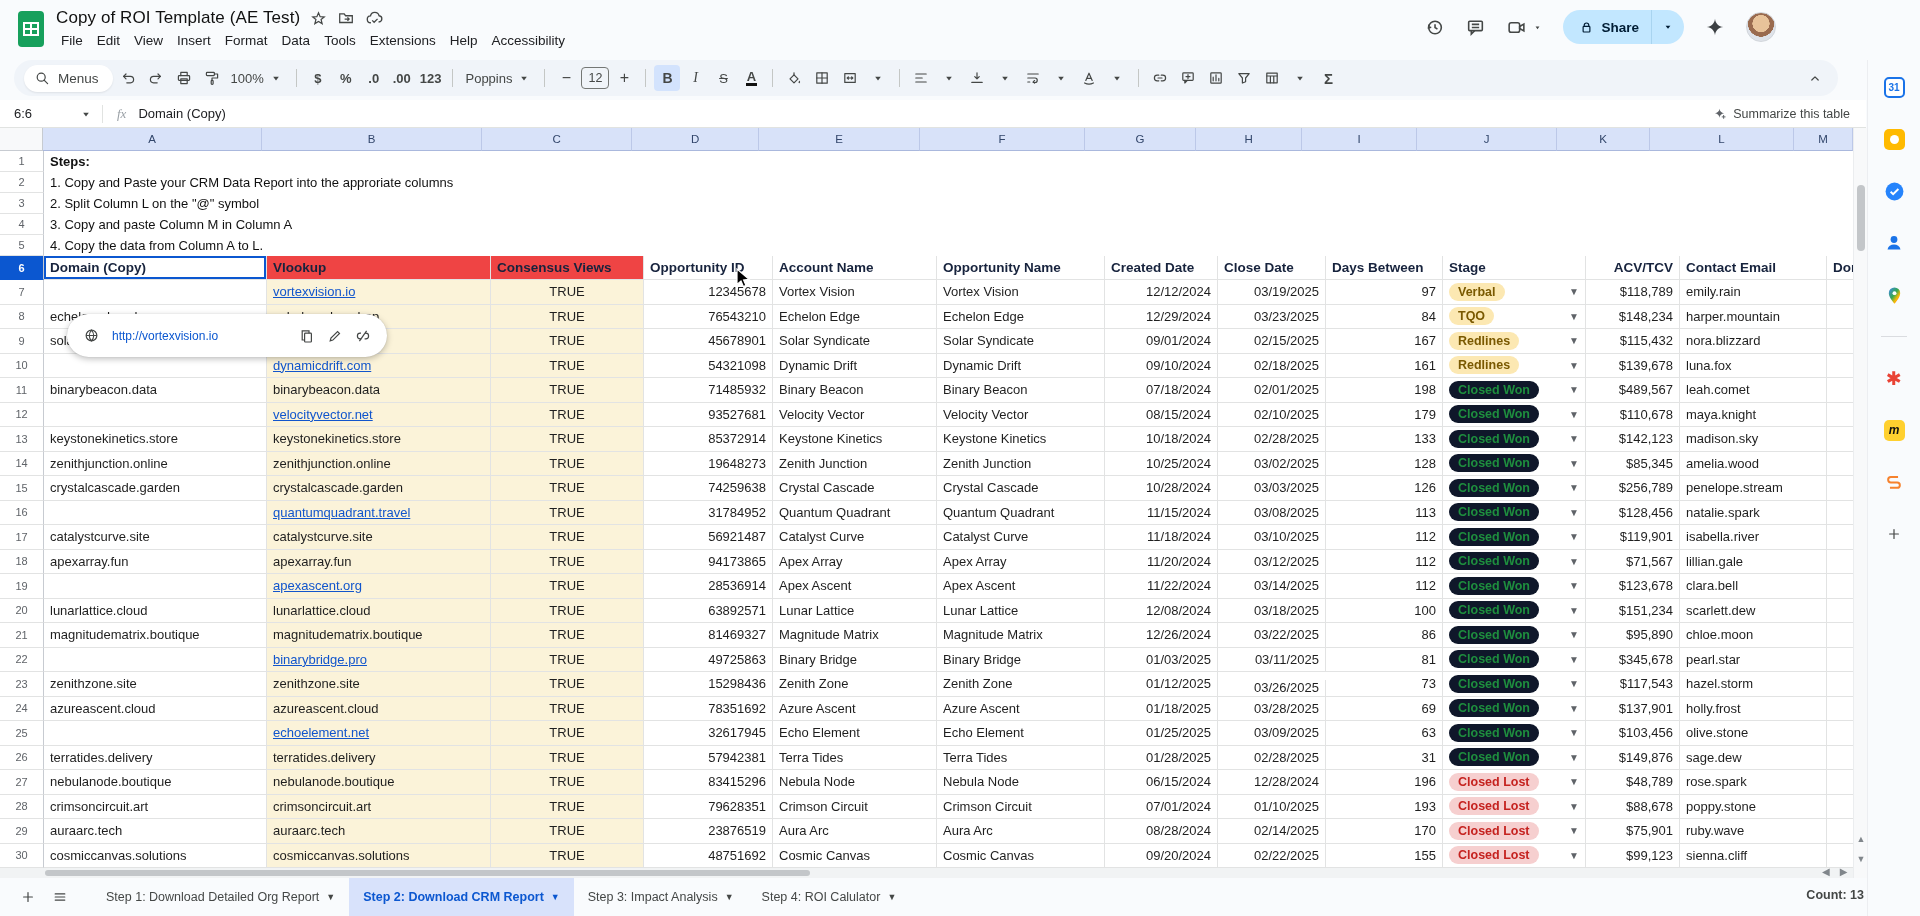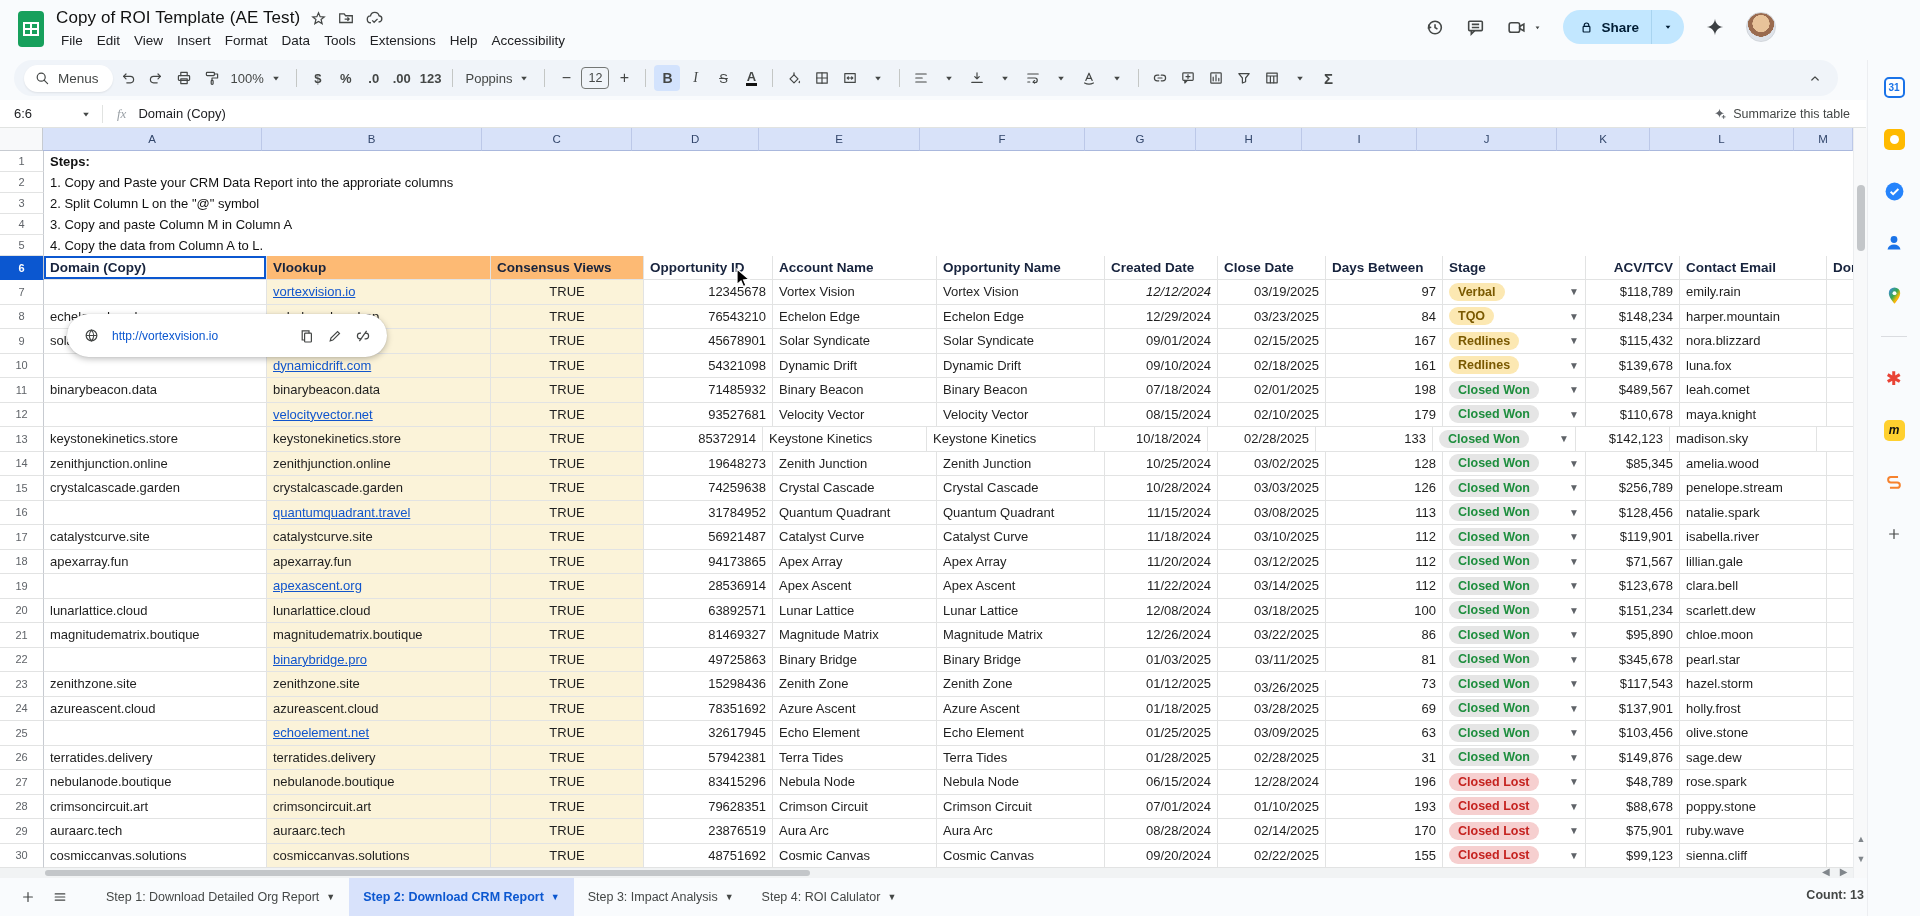--- a/index.html
+++ b/index.html
@@ -62,29 +62,29 @@
   .steps-row{height:21px}
   .steps-cell{display:flex;align-items:center;padding-left:6px;font-size:13px;font-weight:500;color:#111;white-space:nowrap;overflow:hidden}
   .steps-cell.bold{font-weight:700}
   .cells{display:flex;position:relative}
   .cell{flex:none;display:flex;align-items:center;padding:0 6px;font-size:13px;font-weight:500;color:#1f1f1f;
         border-right:1px solid #e2e3e3;border-bottom:1px solid #e2e3e3;white-space:nowrap;overflow:hidden;background:#fff}
   .cell.beige{background:#fbf3d9}
   .cell.center{justify-content:center}
   .cell.right{justify-content:flex-end}
   .hdr6{font-weight:700;font-size:13.5px;color:#17233d}
-  .hdr6.beigeh{background:#fdba74}
+  .hdr6.beigeh{background:#ef4444}
   #row6 .cells{box-shadow:inset 2px 0 0 0 #0b57d0,inset 0 2px 0 0 #0b57d0,inset 0 -2px 0 0 #0b57d0}
   #row6 .rowhdr{background:#0b57d0;color:#fff;font-weight:700;border-bottom:1px solid #0b57d0}
   .selcell{box-shadow:inset 0 0 0 2px #0b57d0}
   .datarow{height:24.5px}
   .lb{color:#1155cc;text-decoration:underline}
   .pill{display:inline-block;padding:1px 9px;border-radius:10px;font-size:12.5px;font-weight:600;line-height:16px}
   .pill.warn{background:#fce8b2;color:#7a5901}
-  .pill.win{background:#e5e5e5;color:#1e8e3e}
+  .pill.win{background:#0f172a;color:#1e8e3e}
   .pill.lost{background:#f6cfcf;color:#c5221f}
   .stagecell{justify-content:space-between}
   .scaret{color:#5f6368;font-size:10px;flex:none;margin-left:4px}
 
   
   #link-popup{position:absolute;left:67px;top:314px;width:320px;height:43px;background:#fff;border-radius:22px;
               box-shadow:0 2px 6px rgba(0,0,0,.25),0 0 1px rgba(0,0,0,.2);display:flex;align-items:center;gap:12px;
               padding:0 16px;z-index:30}
   #popup-url{font-size:12px;color:#0b57d0;font-weight:500;flex:1 1 auto;white-space:nowrap;overflow:hidden}
   .pop-ic{color:#444746}
@@ -499,21 +499,21 @@
         <div class="rowhdr">7</div>
         <div class="cells">
           <div class="cell " style="width: 223px;"></div>
           <div class="cell beige" style="width: 224px;">
             <span class="lb">vortexvision.io</span>
           </div>
           <div class="cell beige center" style="width: 153px;">TRUE</div>
           <div class="cell right" style="width: 129px;">12345678</div>
           <div class="cell " style="width: 164px;">Vortex Vision</div>
           <div class="cell " style="width: 168px;">Vortex Vision</div>
-          <div class="cell right" style="width: 113px; font-style: italic;">12/12/2024</div>
+          <div class="cell right" style="width: 113px;">12/12/2024</div>
           <div class="cell right" style="width: 108px;">03/19/2025</div>
           <div class="cell right" style="width: 117px;">97</div>
           <div class="cell stagecell" style="width: 143px;">
             <span class="pill warn">Verbal</span>
             <span class="scaret">▼</span>
           </div>
           <div class="cell right" style="width: 94px;">$118,789</div>
           <div class="cell " style="width: 147px;">emily.rain</div>
           <div class="cell " style="width: 60px;"></div>
         </div>
@@ -626,21 +626,21 @@
           <div class="cell " style="width: 147px;">maya.knight</div>
           <div class="cell " style="width: 60px;"></div>
         </div>
       </div>
       <div class="grow datarow">
         <div class="rowhdr">13</div>
         <div class="cells">
           <div class="cell " style="width: 223px;">keystonekinetics.store</div>
           <div class="cell beige" style="width: 224px;">keystonekinetics.store</div>
           <div class="cell beige center" style="width: 153px;">TRUE</div>
-          <div class="cell right" style="width: 119px;">85372914</div>
+          <div class="cell right" style="width: 129px;">85372914</div>
           <div class="cell " style="width: 164px;">Keystone Kinetics</div>
           <div class="cell " style="width: 168px;">Keystone Kinetics</div>
           <div class="cell right" style="width: 113px;">10/18/2024</div>
           <div class="cell right" style="width: 108px;">02/28/2025</div>
           <div class="cell right" style="width: 117px;">133</div>
           <div class="cell stagecell" style="width: 143px;">
             <span class="pill win">Closed Won</span>
             <span class="scaret">▼</span>
           </div>
           <div class="cell right" style="width: 94px;">$142,123</div>

